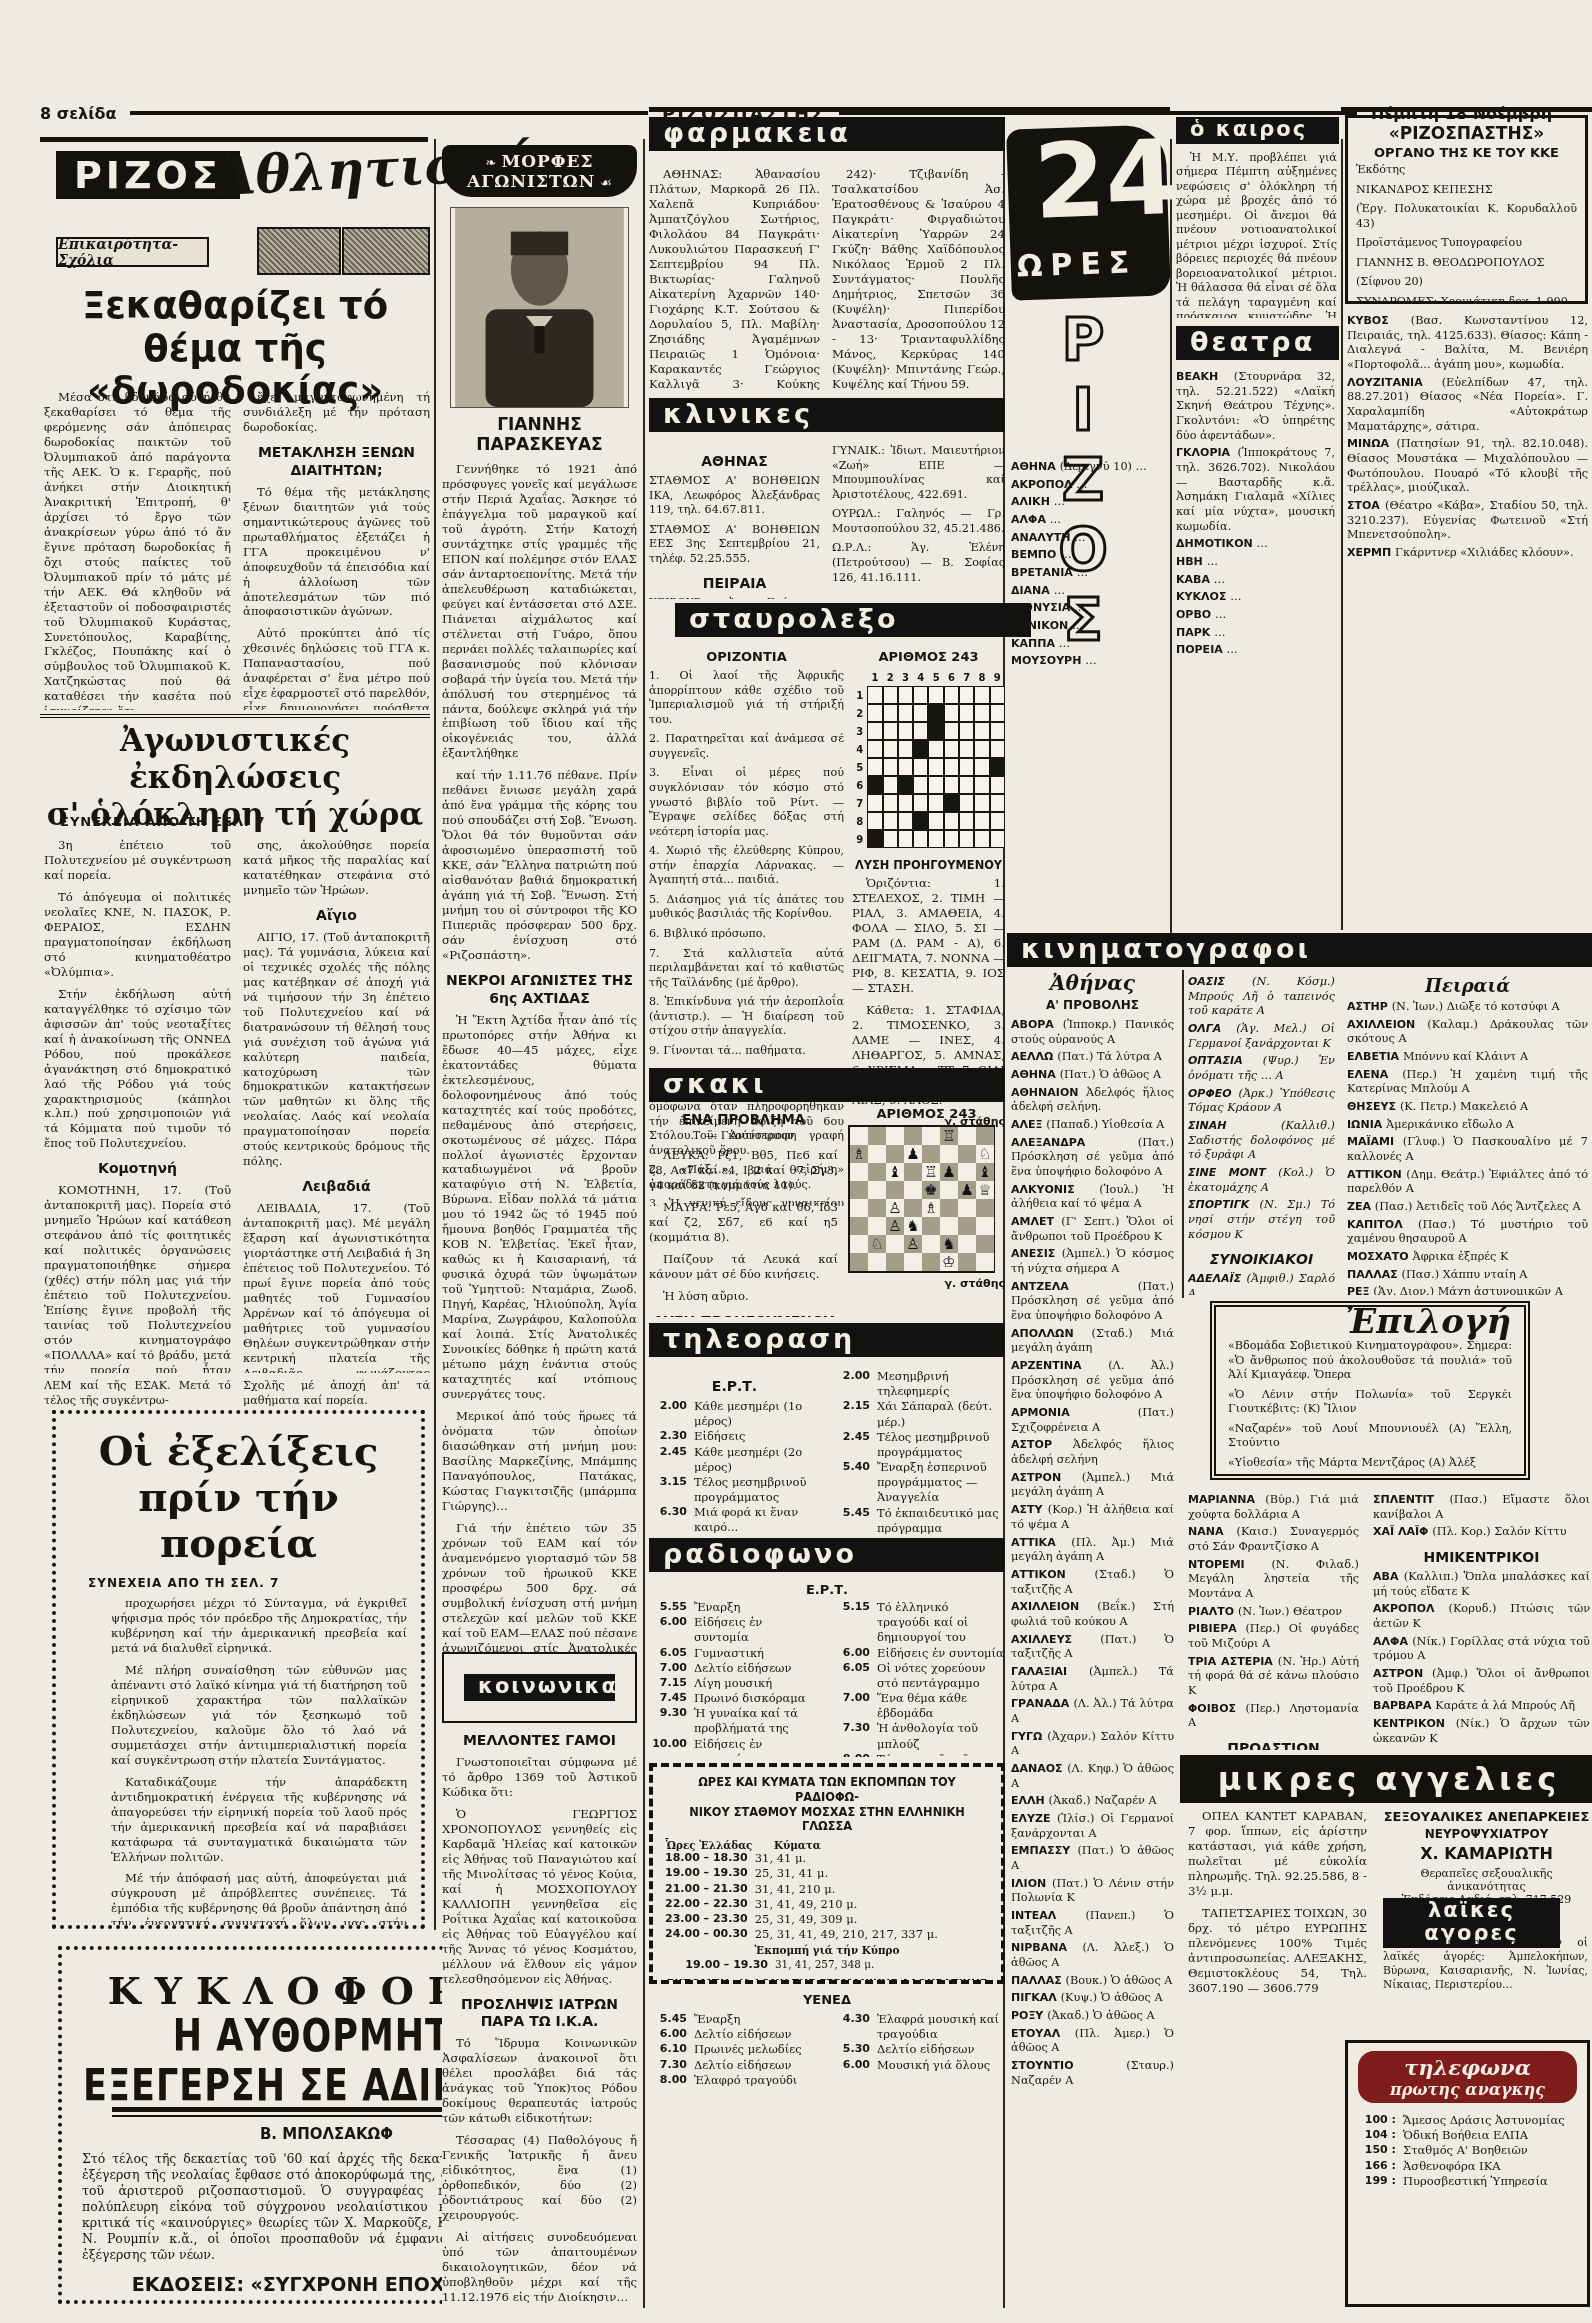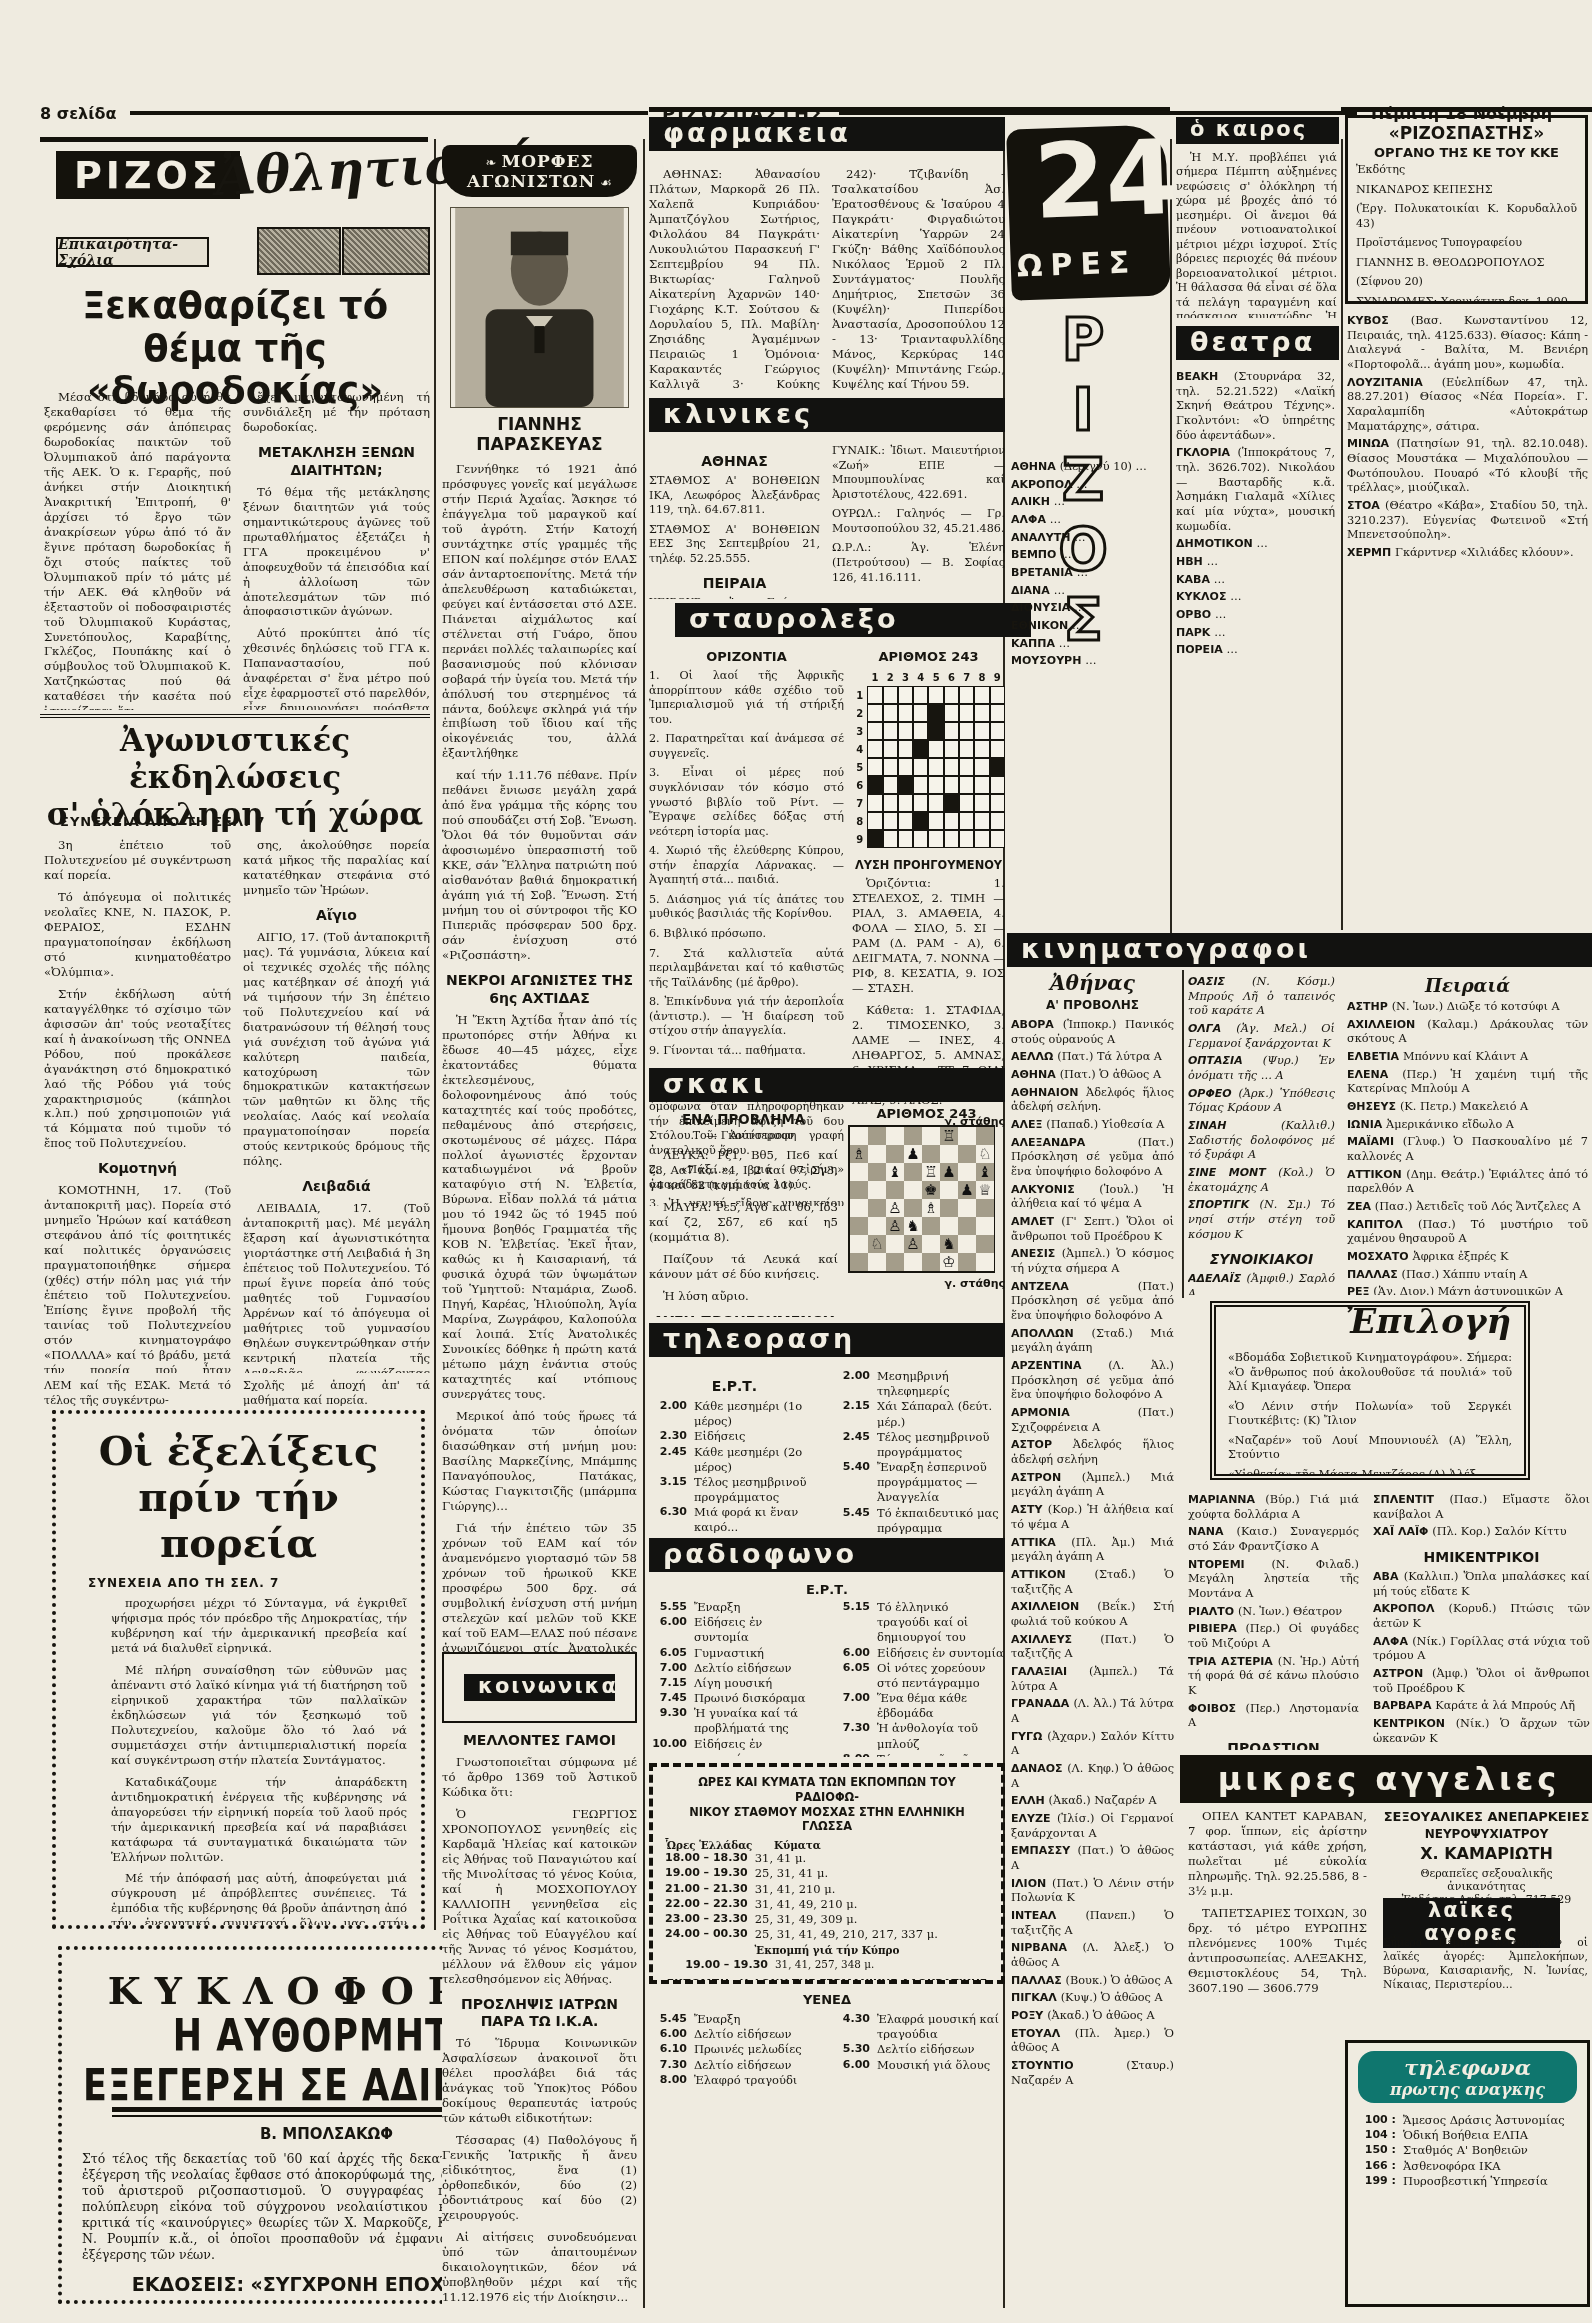--- a/index.html
+++ b/index.html
@@ -773,21 +773,21 @@
       <div class="li-entry"><span class="li-name">ΜΑΪΑΜΙ </span>(Γλυφ.) Ὁ Πασκουαλίνο μέ 7 καλλονές Α</div>
       <div class="li-entry"><span class="li-name">ΑΤΤΙΚΟΝ </span>(Δημ. Θεάτρ.) Ἐφιάλτες ἀπό τό παρελθόν Α</div>
       <div class="li-entry"><span class="li-name">ΖΕΑ </span>(Πασ.) Ἀετιδεῖς τοῦ Λός Ἄντζελες Α</div>
       <div class="li-entry"><span class="li-name">ΚΑΠΙΤΟΛ </span>(Πασ.) Τό μυστήριο τοῦ χαμένου θησαυροῦ Α</div>
       <div class="li-entry"><span class="li-name">ΜΟΣΧΑΤΟ </span>Ἀφρικα ἐξπρές Κ</div>
       <div class="li-entry"><span class="li-name">ΠΑΛΛΑΣ </span>(Πασ.) Χάππυ νταίη Α</div>
       <div class="li-entry"><span class="li-name">ΡΕΞ </span>(Ἁγ. Διον.) Μάχη ἀστυνομικῶν Α</div>
     </div>
 </div>
 
-<div class="abs" style="left:1210px;top:1301px;width:320px;height:179px;border:6px double #14120c;box-sizing:border-box;padding:16px 12px;overflow:hidden;">
+<div class="abs" style="left:1210px;top:1301px;width:320px;height:179px;border:6px double #14120c;box-sizing:border-box;padding:4px 12px;overflow:hidden;">
   <div class="scripthead" style="position:absolute;left:119px;top:-6px;background:#efebe0;padding:0 10px;font-size:34px;font-weight:bold;">Ἐπιλογή</div>
   <div style="margin-top:28px;font-size:10.7px;">
       <div class="li-line">«Βδομάδα Σοβιετικοῦ Κινηματογράφου». Σήμερα: «Ὁ ἄνθρωπος πού ἀκολουθοῦσε τά πουλιά» τοῦ Ἀλί Κμιαγάεφ. Ὄπερα</div>
       <div class="li-line">«Ὁ Λένιν στήν Πολωνία» τοῦ Σεργκέι Γιουτκέβιτς: (Κ) Ἴλιον</div>
       <div class="li-line">«Ναζαρέν» τοῦ Λουί Μπουνιουέλ (Α) Ἕλλη, Στούντιο</div>
       <div class="li-line">«Υἱοθεσία» τῆς Μάρτα Μεντζάρος (Α) Ἀλέξ</div>
       <div class="li-line">«Ὁ ἀθῶος» τοῦ Λουκίνο Βισκόντι (Α) Παλλάς, Ἔμπασσυ, Ἀθηνᾶ, Δαναΐς, Νιρβάνα, Πιγκάλ, Παγκράτιον, Ρόξυ, Ἐτουάλ.</div>
     </div>
 </div>
 
@@ -826,21 +826,21 @@
   <div class="sans" style="font-weight:bold;font-size:16px;margin-top:3px;">Χ. ΚΑΜΑΡΙΩΤΗ</div>
   <div style="font-size:11px;margin-top:4px;">Θεραπεῖες σεξουαλικῆς ἀνικανότητας</div>
   <div style="font-size:11px;">Ἐκδόσεις Λαδιά, τηλ. 717 529</div>
 </div>
 <div class="abs" style="left:1383px;top:1898px;width:169px;">
   <span class="banner small" style="width:149px;text-align:center;">λαϊκες αγορες</span>
 </div>
 <div class="abs li-line" style="left:1383px;top:1936px;width:205px;font-size:10.7px;">Σήμερα Πέμπτη λειτουργοῦν οἱ λαϊκές ἀγορές: Ἀμπελοκήπων, Βύρωνα, Καισαριανῆς, Ν. Ἰωνίας, Νίκαιας, Περιστερίου…</div>
 
 <div class="abs" style="left:1345px;top:2040px;width:245px;height:267px;border:3px solid #14120c;box-sizing:border-box;padding:8px 10px;">
-  <div style="background:#0f766e;border-radius:16px;padding:4px 8px;text-align:center;">
+  <div style="background:#7f1d1d;border-radius:16px;padding:4px 8px;text-align:center;">
     <div class="scripthead" style="color:#f1ede1;font-size:21px;">τηλεφωνα</div>
     <div class="scripthead" style="color:#f1ede1;font-size:16px;">πρωτης αναγκης</div>
   </div>
   <div style="margin-top:10px;font-size:12px;">
       <div class="li-row">
         <span class="li-key">100 :</span>
         <span class="li-val">Ἄμεσος Δράσις Ἀστυνομίας</span>
       </div>
       <div class="li-row">
         <span class="li-key">104 :</span>

